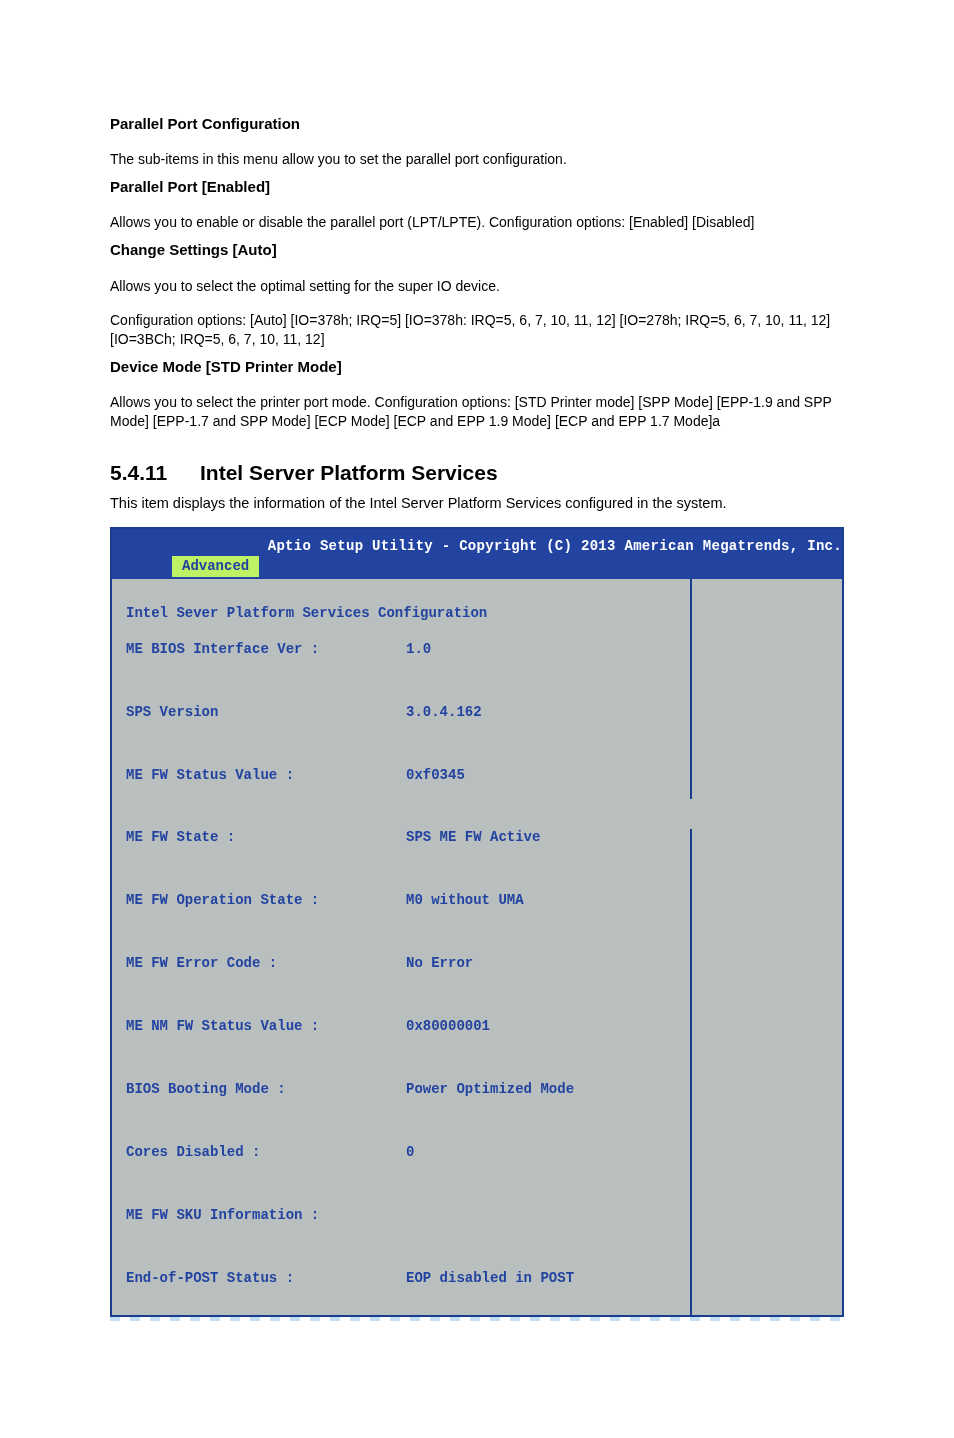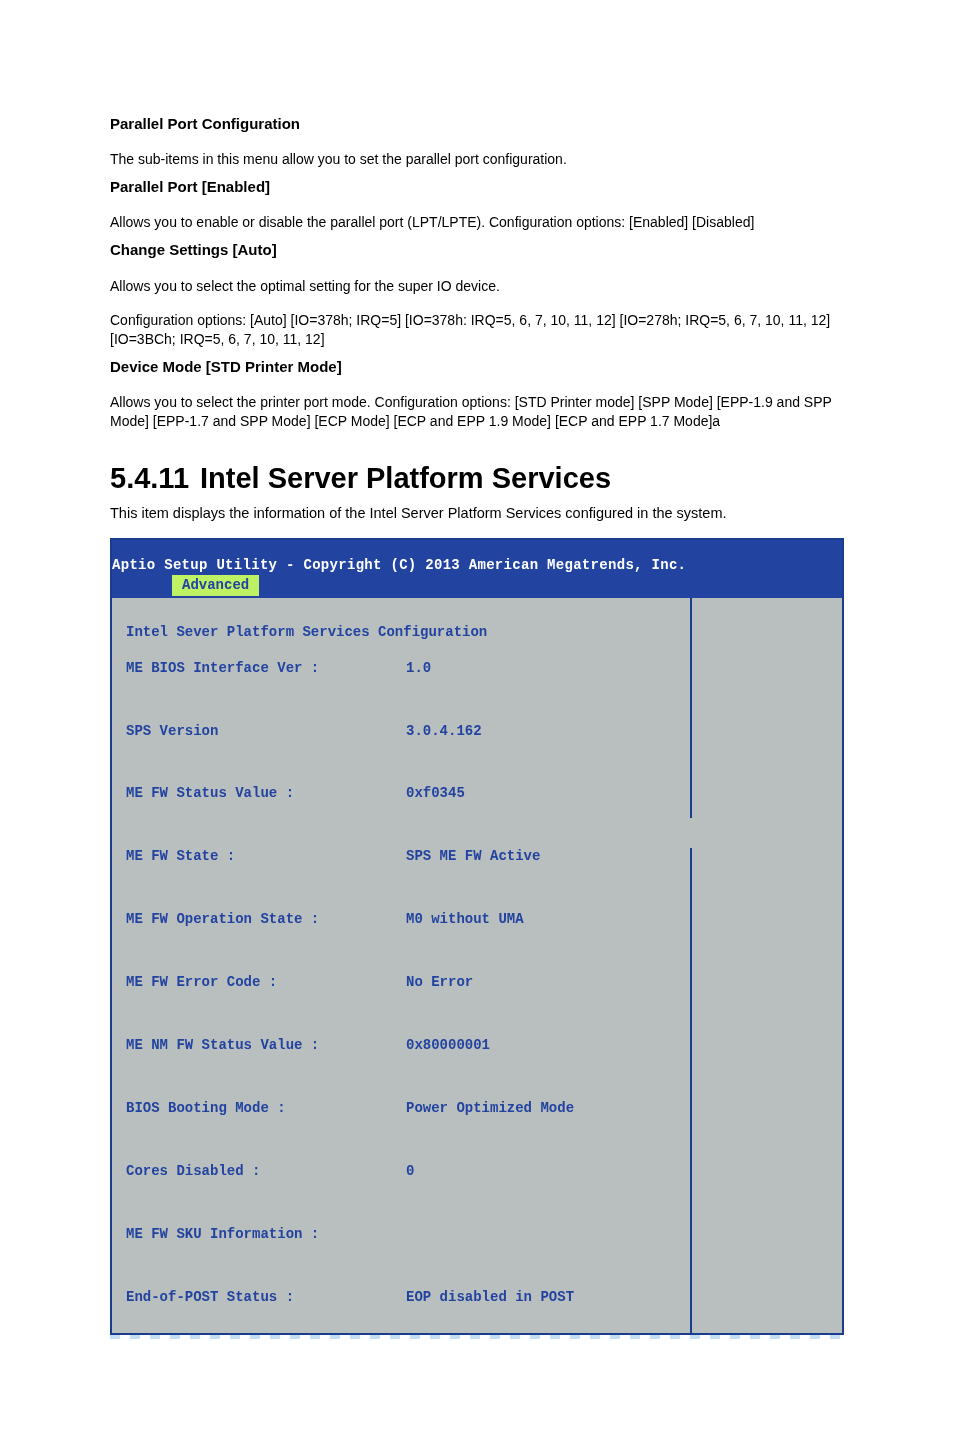--- a/index.html
+++ b/index.html
@@ -9,37 +9,37 @@
       width: 954px;
       margin: 0 auto;
       padding: 110px 110px 0 110px;
       color: #000;
       font-size: 14px;
       line-height: 1.35;
     }
     .bold { font-weight: 700; }
     .body-text { margin-bottom: 8px; font-size: 14px; margin-top: 16px; }
     .subhead { font-weight: 700; margin-top: 4px; margin-bottom: 2px; font-size: 15px; }
-    .section-title { font-weight: 700; font-size: 29px; margin: 28px 0 6px 0; }
+    .section-title { font-weight: 700; font-size: 21px; margin: 28px 0 6px 0; }
     .section-title .num { display: inline-block; width: 90px; }
     .section-sub { font-size: 14.5px; margin-bottom: 14px; }
 
     .bios-box {
       border: 2px solid #1a3d8e;
       margin-top: 10px;
       font-family: "Courier New", monospace;
       font-size: 14px;
       color: #2243a0;
     }
     .bios-titlebar {
       background: #2243a0;
       color: #fff;
-      text-align: left;
+      text-align: right;
       font-weight: 700;
-      padding: 16px 0 0 0;
+      padding: 8px 0 0 0;
       letter-spacing: 0.3px;
     }
     .bios-tabrow {
       background: #2243a0;
       padding: 0 0 2px 60px;
     }
     .bios-tab {
       display: inline-block;
       background: #bef264;
       color: #2243a0;

